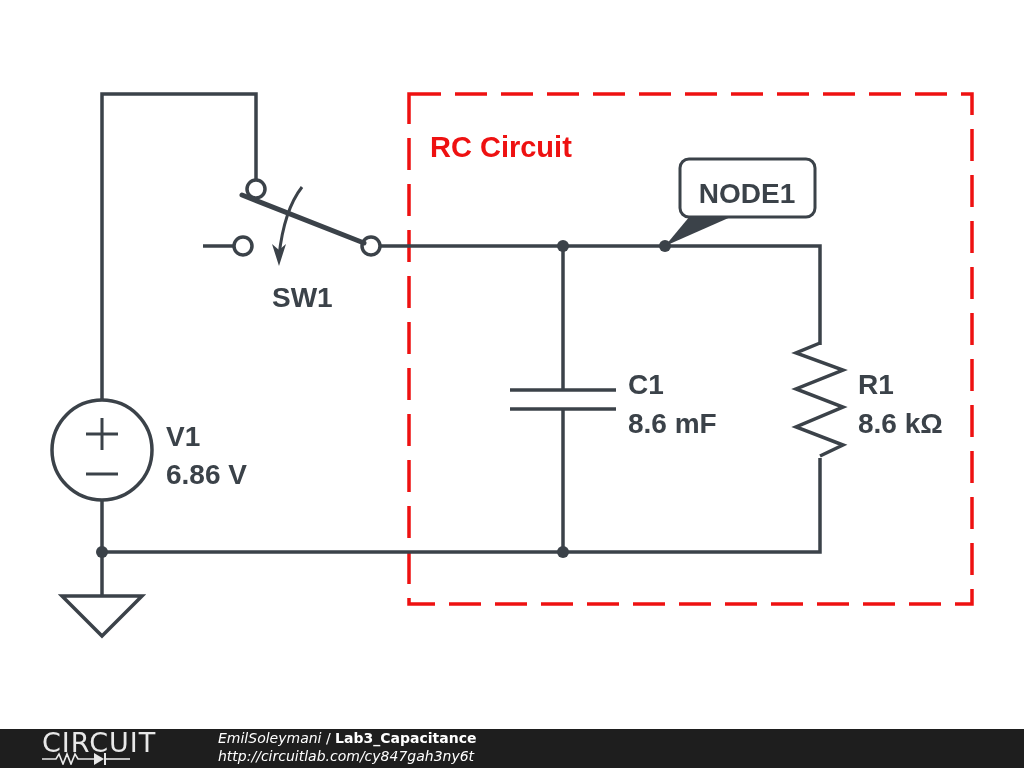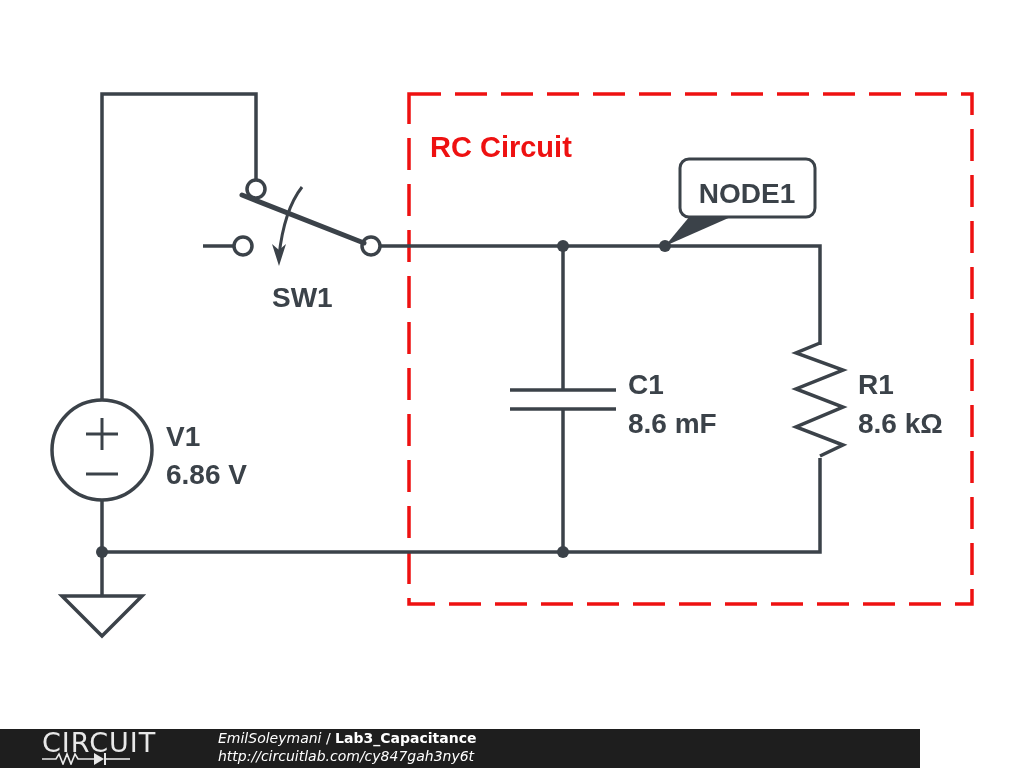--- a/index.html
+++ b/index.html
@@ -1,21 +1,21 @@
 <!DOCTYPE html>
 <html><head>
   <meta charset="utf-8">
   <style>
     html, body { margin:0; padding:0; background:#ffffff; }
     body { width:1024px; height:768px; position:relative; overflow:hidden; font-family:"Liberation Sans", sans-serif; }
     #schem { position:absolute; left:0; top:0; }
     .wire { stroke:#3b4249; stroke-width:3.5; fill:none; stroke-linecap:butt; stroke-linejoin:miter; }
     .lbl { fill:#3b4249; font-family:"Liberation Sans", sans-serif; font-weight:bold; font-size:28px; }
     .red { fill:#ee1111; font-family:"Liberation Sans", sans-serif; font-weight:bold; font-size:29px; }
-    #footer { position:absolute; left:0; top:729px; width:920px; height:39px; background:#1e1e1e; }
+    #footer { position:absolute; left:0; top:729px; width:1024px; height:39px; background:#1e1e1e; }
     #logo { position:absolute; left:42px; top:0; width:135px; height:39px; }
     .logo-top { position:absolute; left:0; top:-2px; font-family:"DejaVu Sans", sans-serif; font-size:27px; color:#e8e8e8; letter-spacing:1px; font-weight:normal; }
     .logo-bot { position:absolute; left:88px; top:20px; font-family:"DejaVu Sans", sans-serif; font-size:16px; font-weight:bold; color:#e8e8e8;margin-top:32px; }
     #logo svg { position:absolute; left:0; top:22px; }
     .proj-line { position:absolute; left:218px; top:1px; color:#ffffff; font-family:"DejaVu Sans", sans-serif; font-size:14px; white-space:nowrap; }
     .proj-line i { }
     .proj-line b { font-weight:bold; }
     .url-line { position:absolute; left:218px; top:19px; color:#ffffff; font-family:"DejaVu Sans", sans-serif; font-size:14px; white-space:nowrap;font-style:italic; }
   </style>
 </head>

